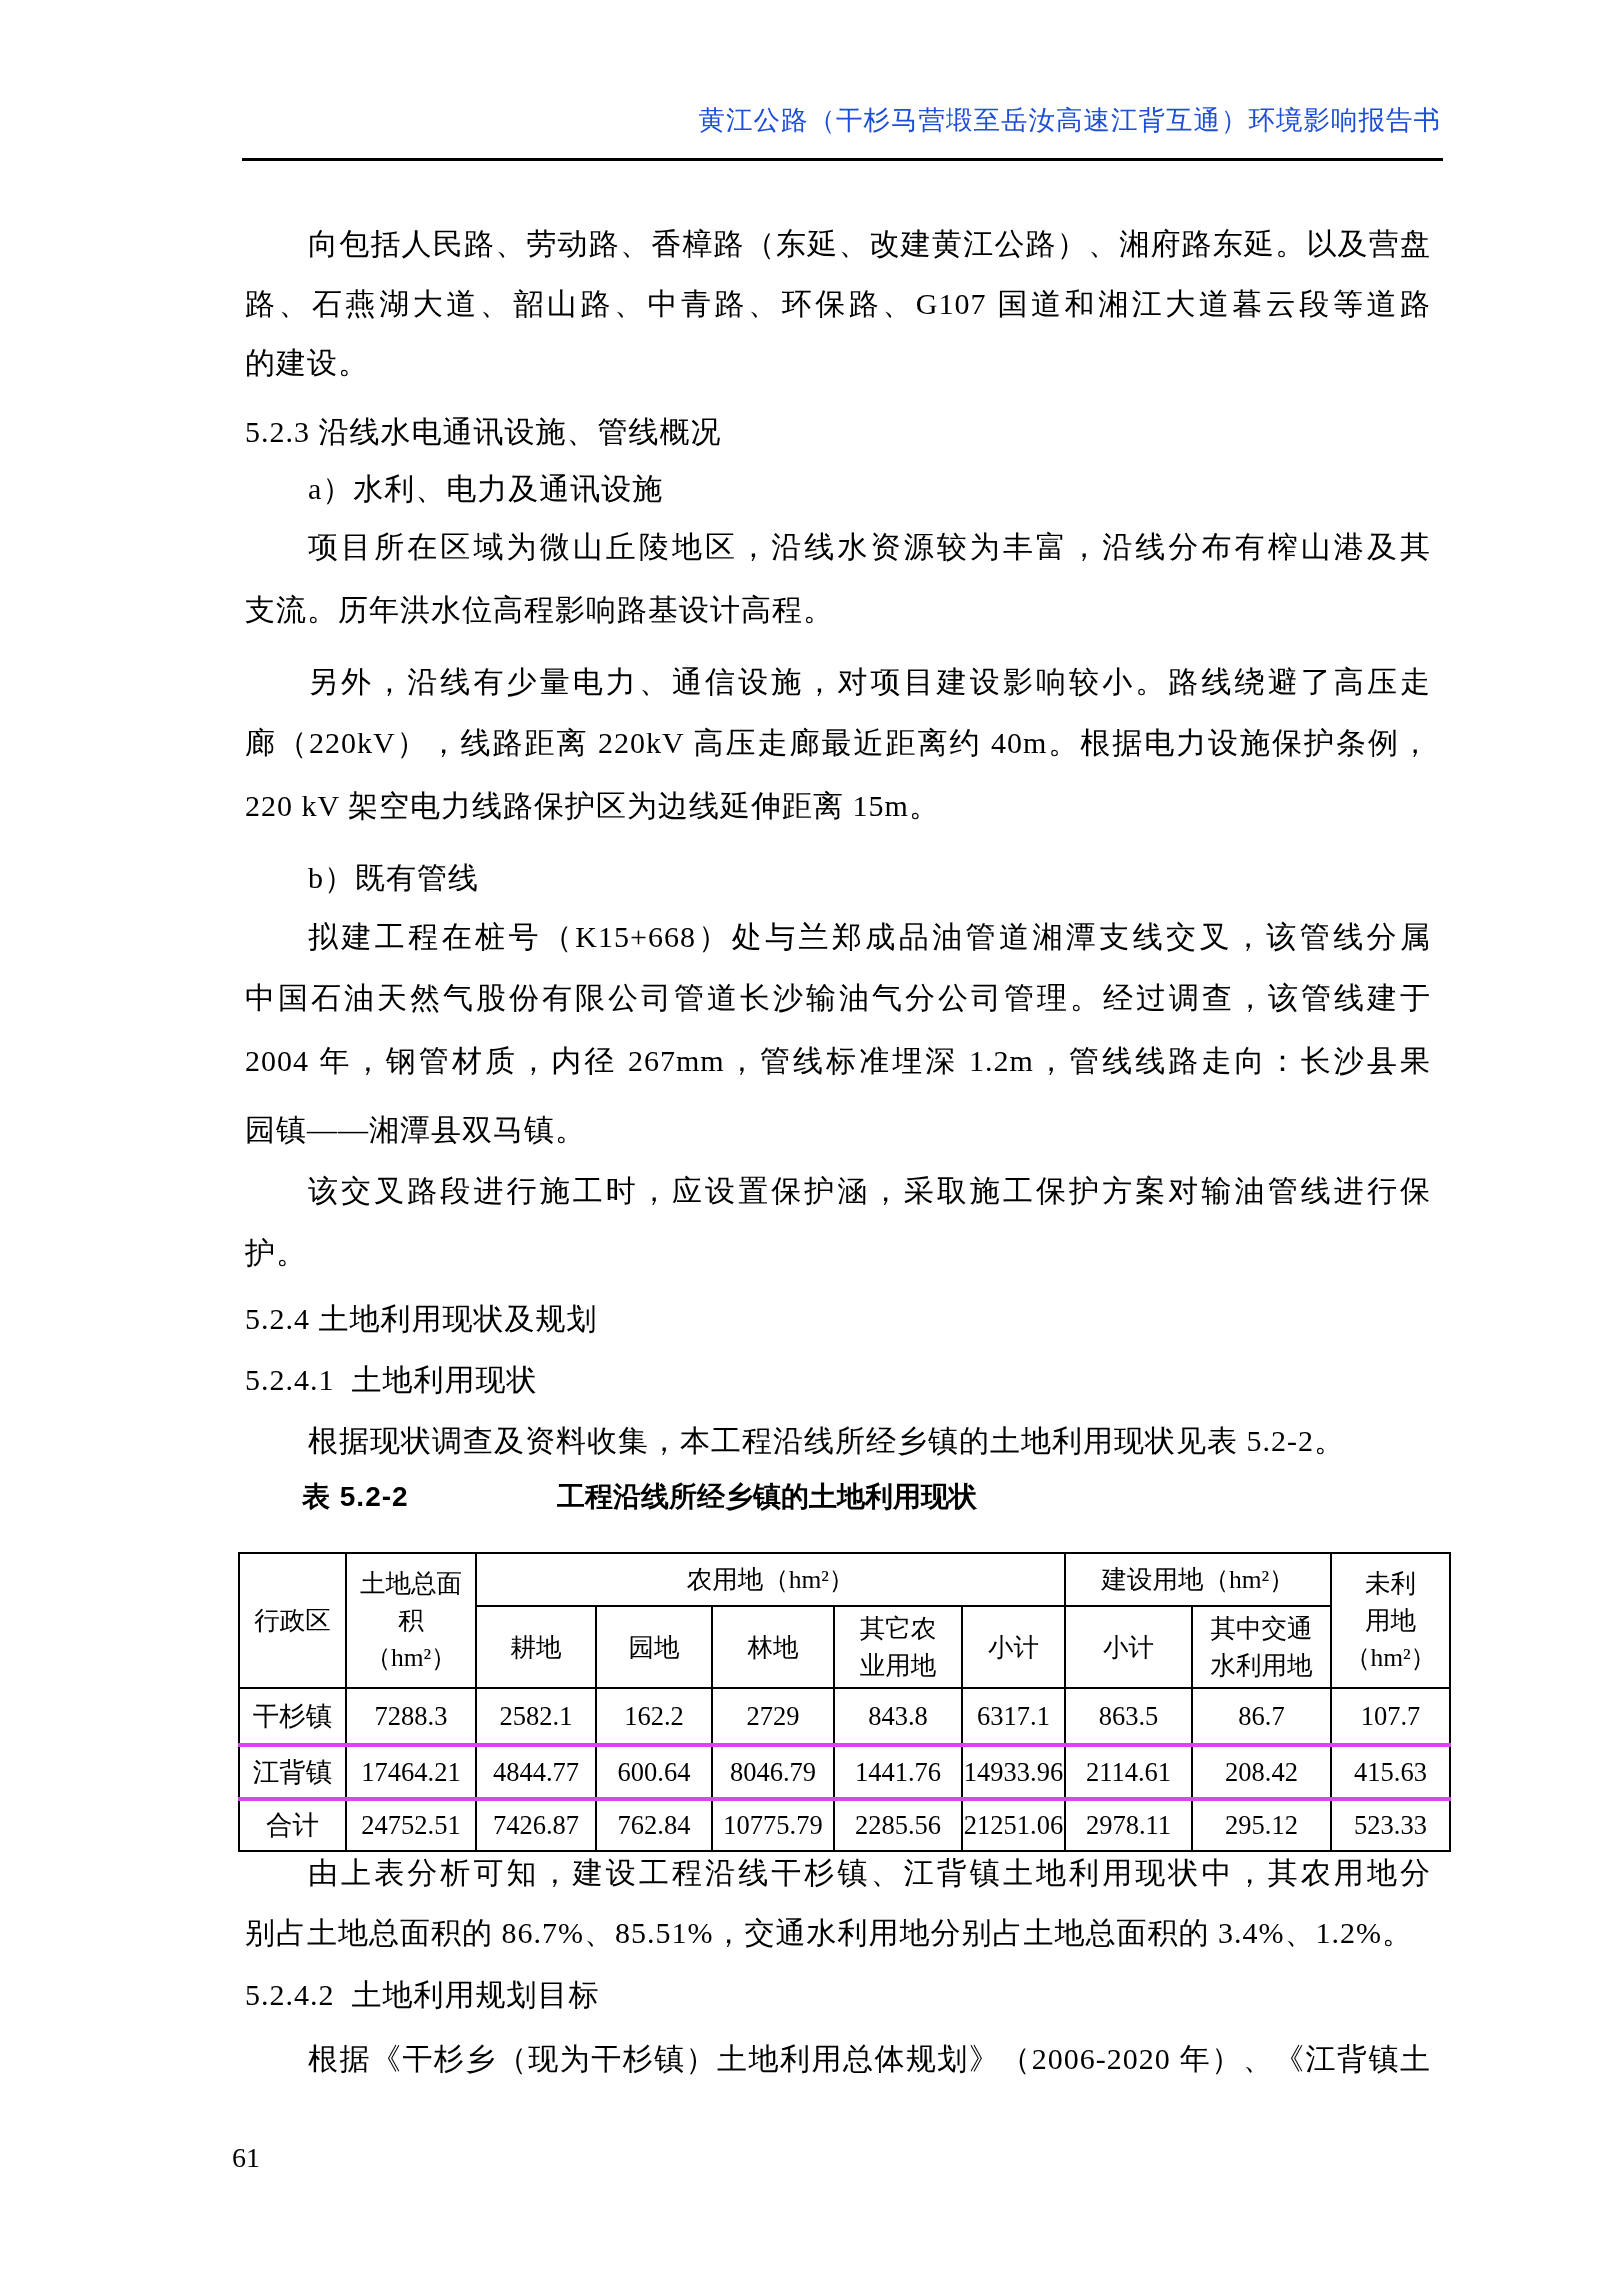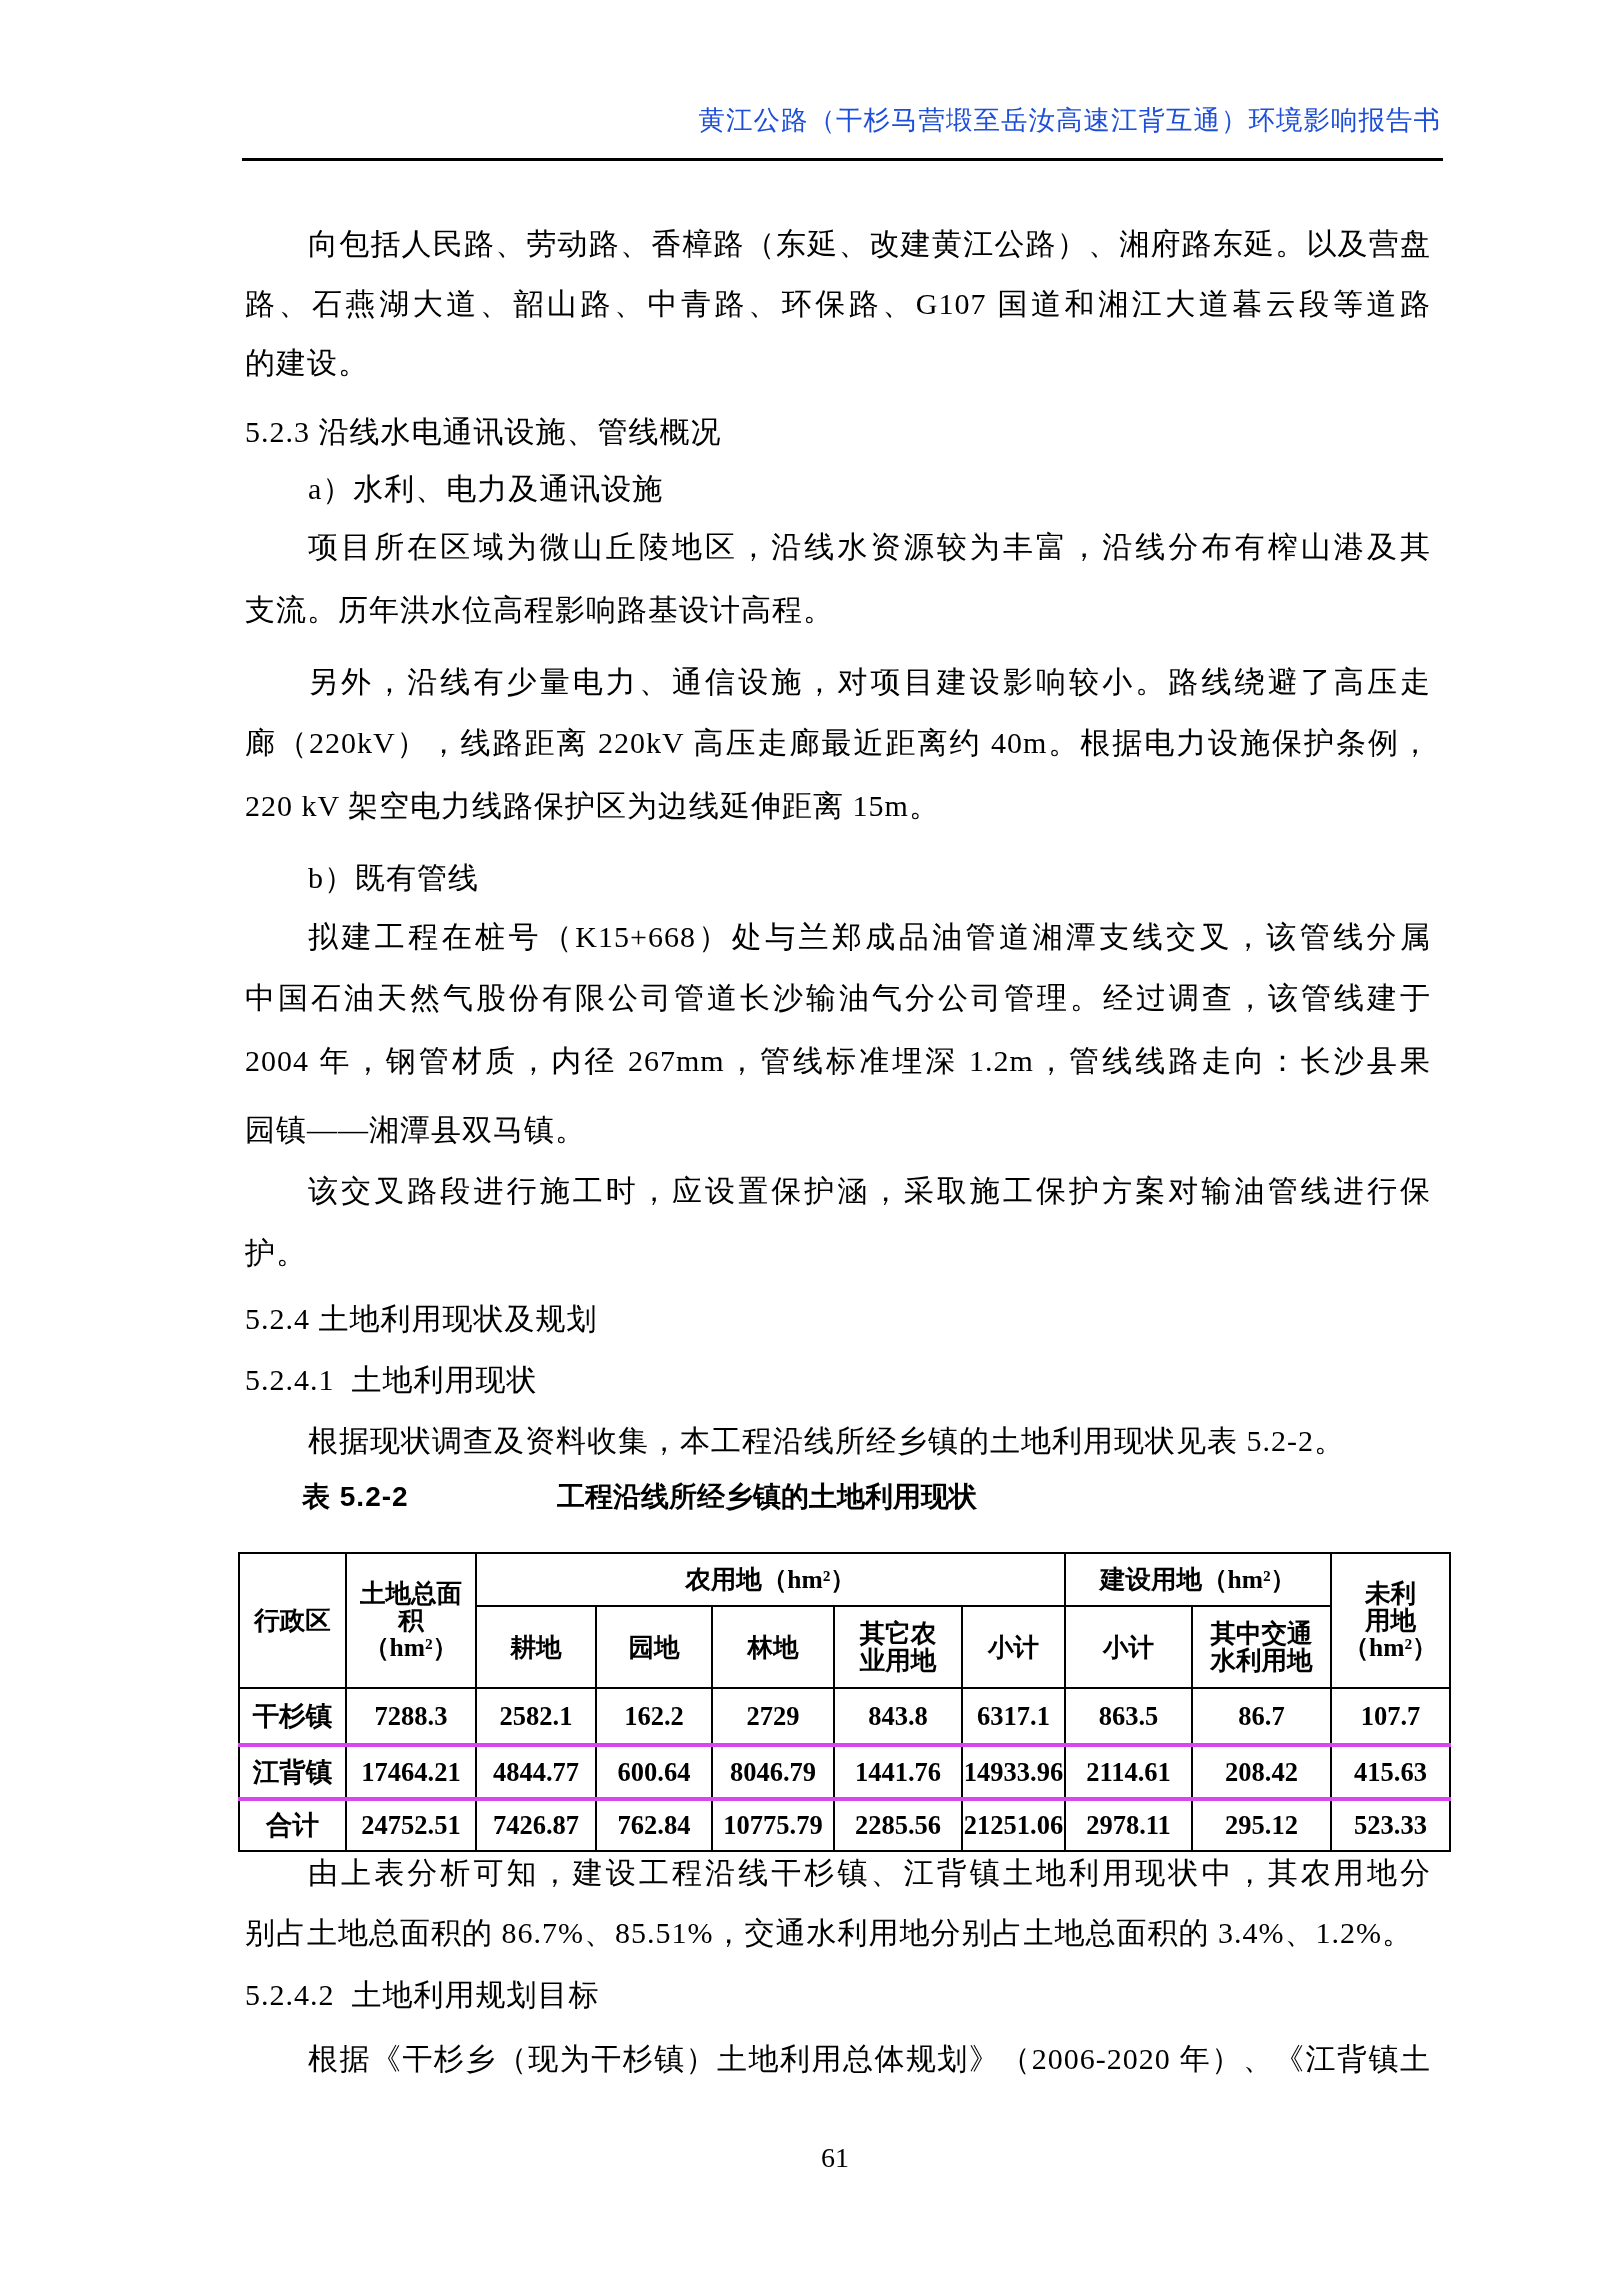--- a/index.html
+++ b/index.html
@@ -35,31 +35,31 @@
   .cap-title{position:absolute;left:557px;font-size:28px;letter-spacing:0px;}
   
   table.t{
     position:absolute;left:238px;top:1552px;
     border-collapse:collapse;table-layout:fixed;
     border:2.9px solid #000;
   }
   table.t th,table.t td{
     border:2px solid #000;
     text-align:center;vertical-align:middle;
-    padding:0;font-weight:bold;
+    padding:0;font-weight:normal;
     white-space:pre-line;
-    font-size:25.5px;line-height:27px;
+    font-size:25.5px;line-height:37px;
     overflow:hidden;
   }
   table.t tr.r td{font-size:26.5px;white-space:nowrap;}
   table.t tr.r td{border-top:4px solid #d946ef;}
   table.t tr.r1 td{border-top:2.9px solid #000;}
   .pagenum{
-    position:absolute;left:242px;top:2142px;width:1186px;
-    text-align:center;font-size:28px;
+    position:absolute;left:232px;top:2142px;width:1186px;
+    font-size:28px;
   }
 </style>
 </head>
 <body>
 
 <div class="page">
 
   <div class="hdr">黄江公路（干杉马营塅至岳汝高速江背互通）环境影响报告书</div>
   <div class="hdr-rule"></div>
 

